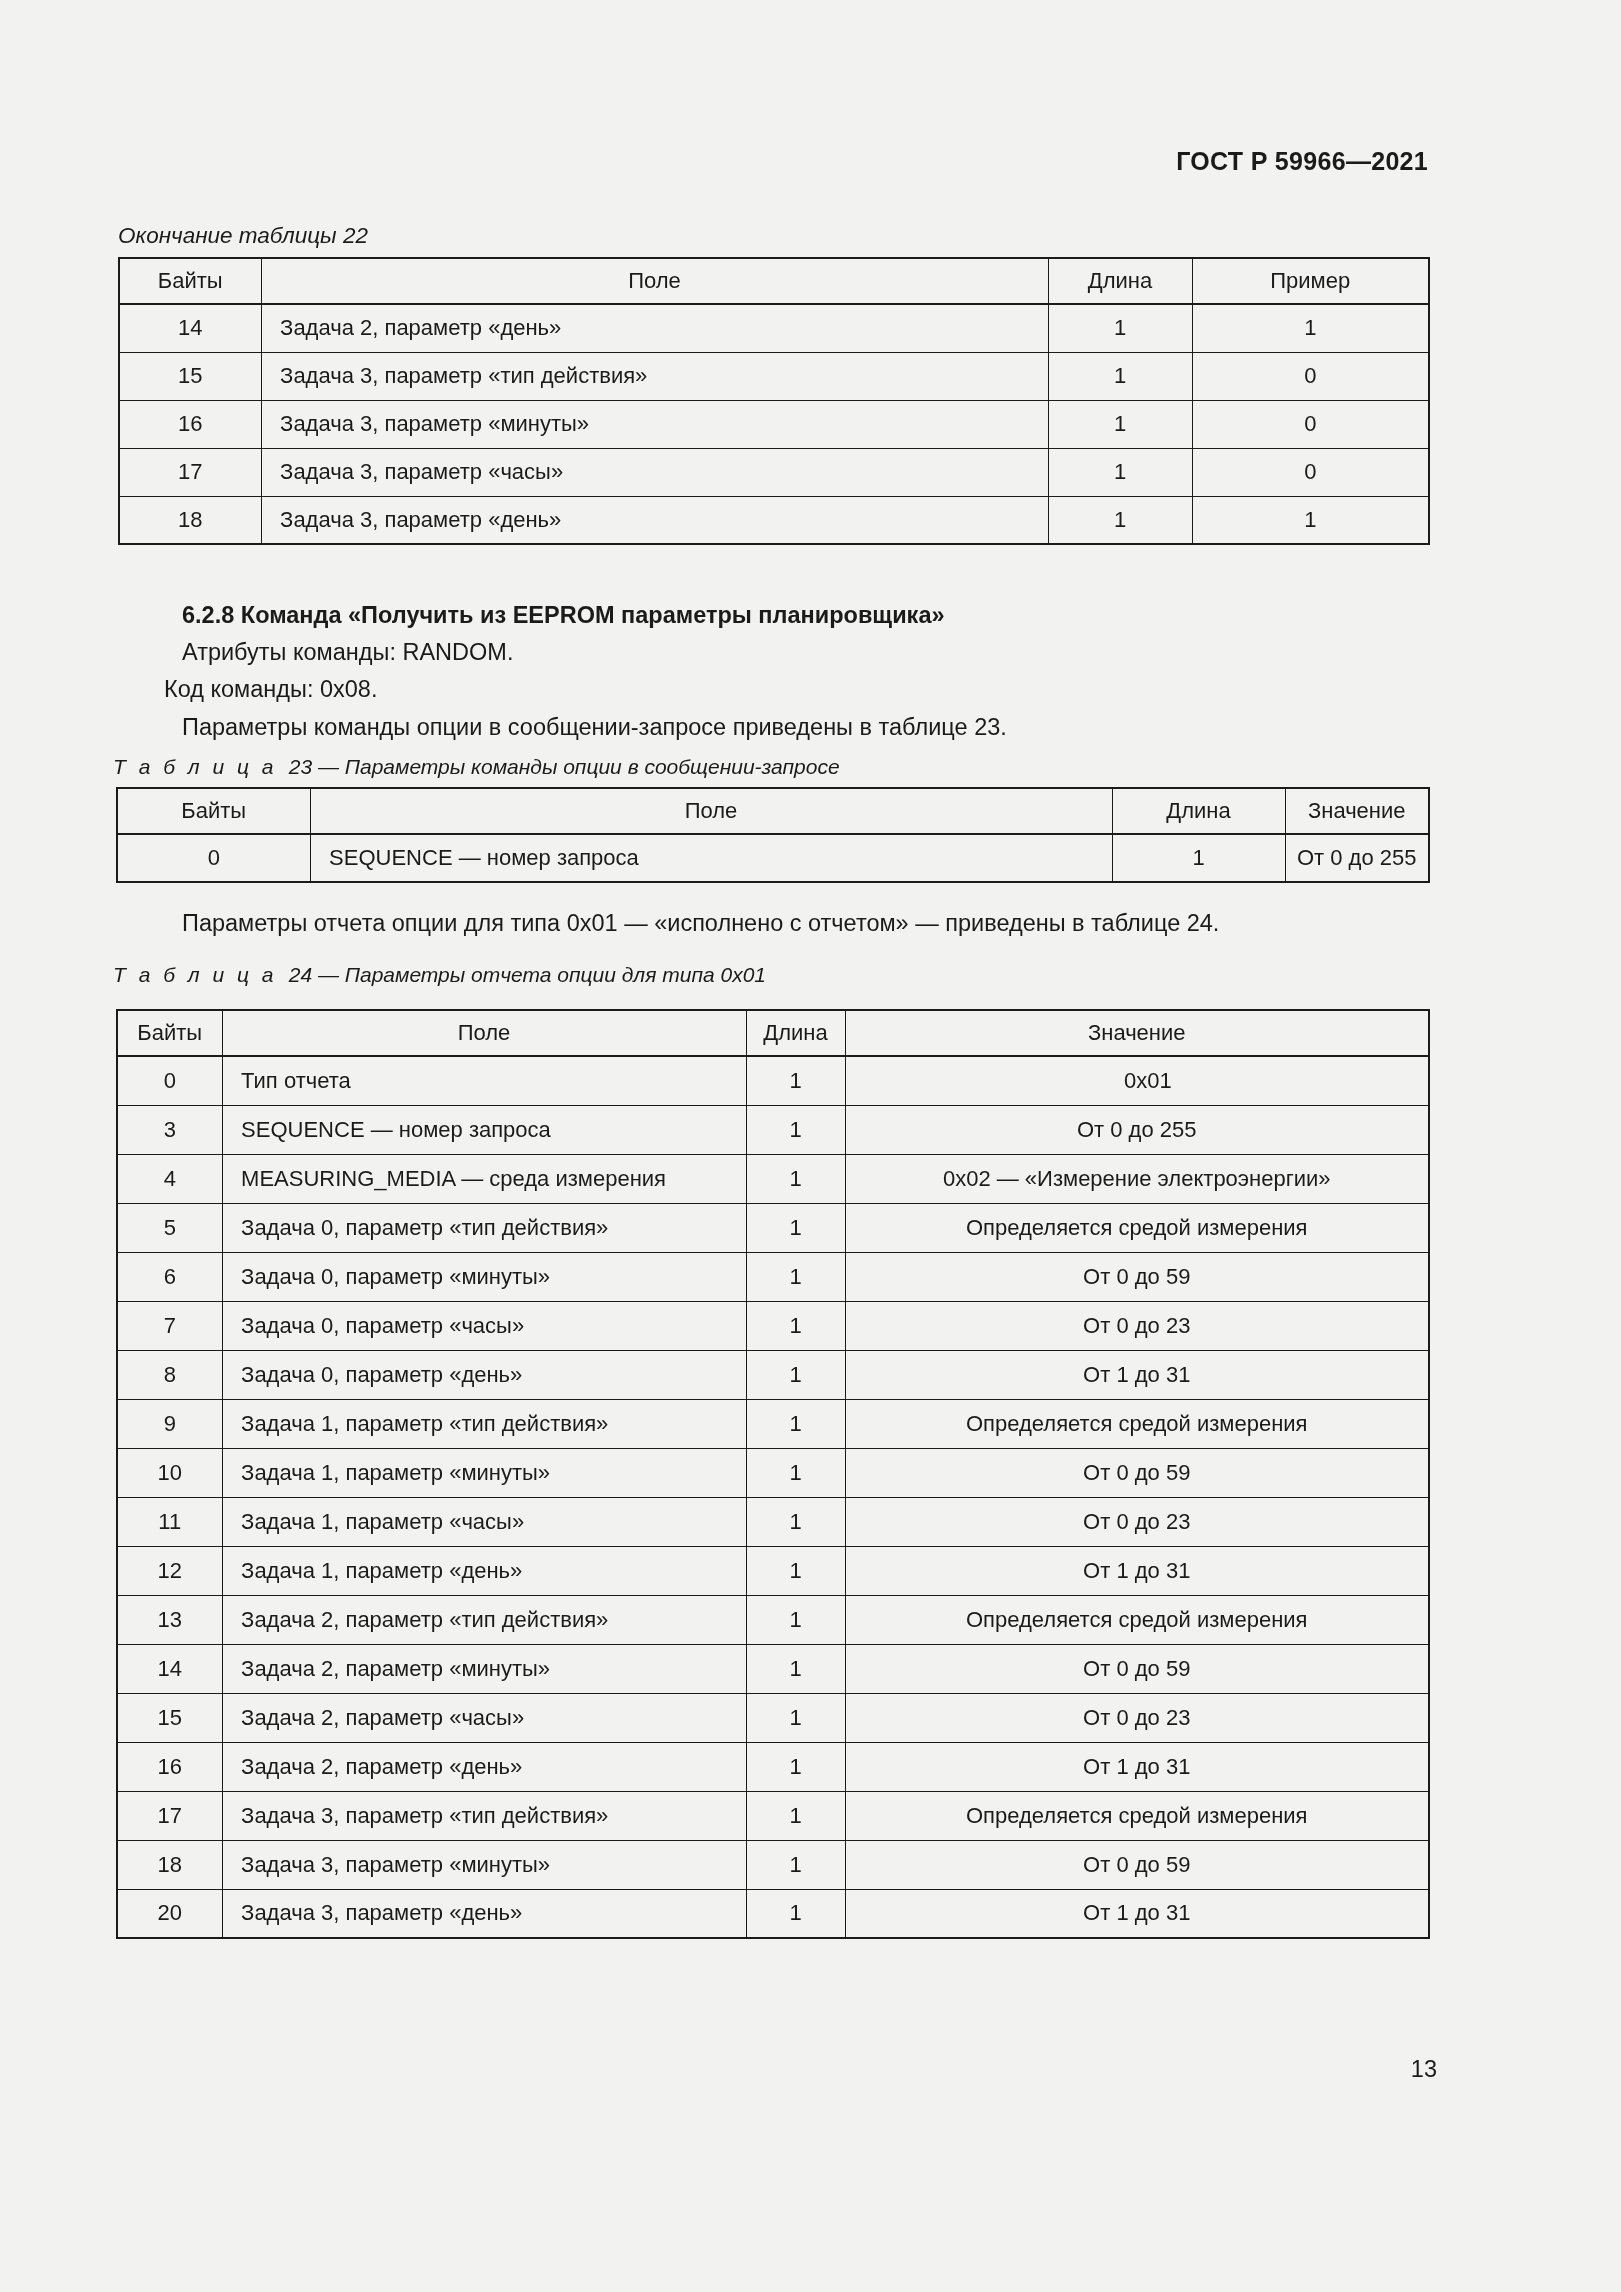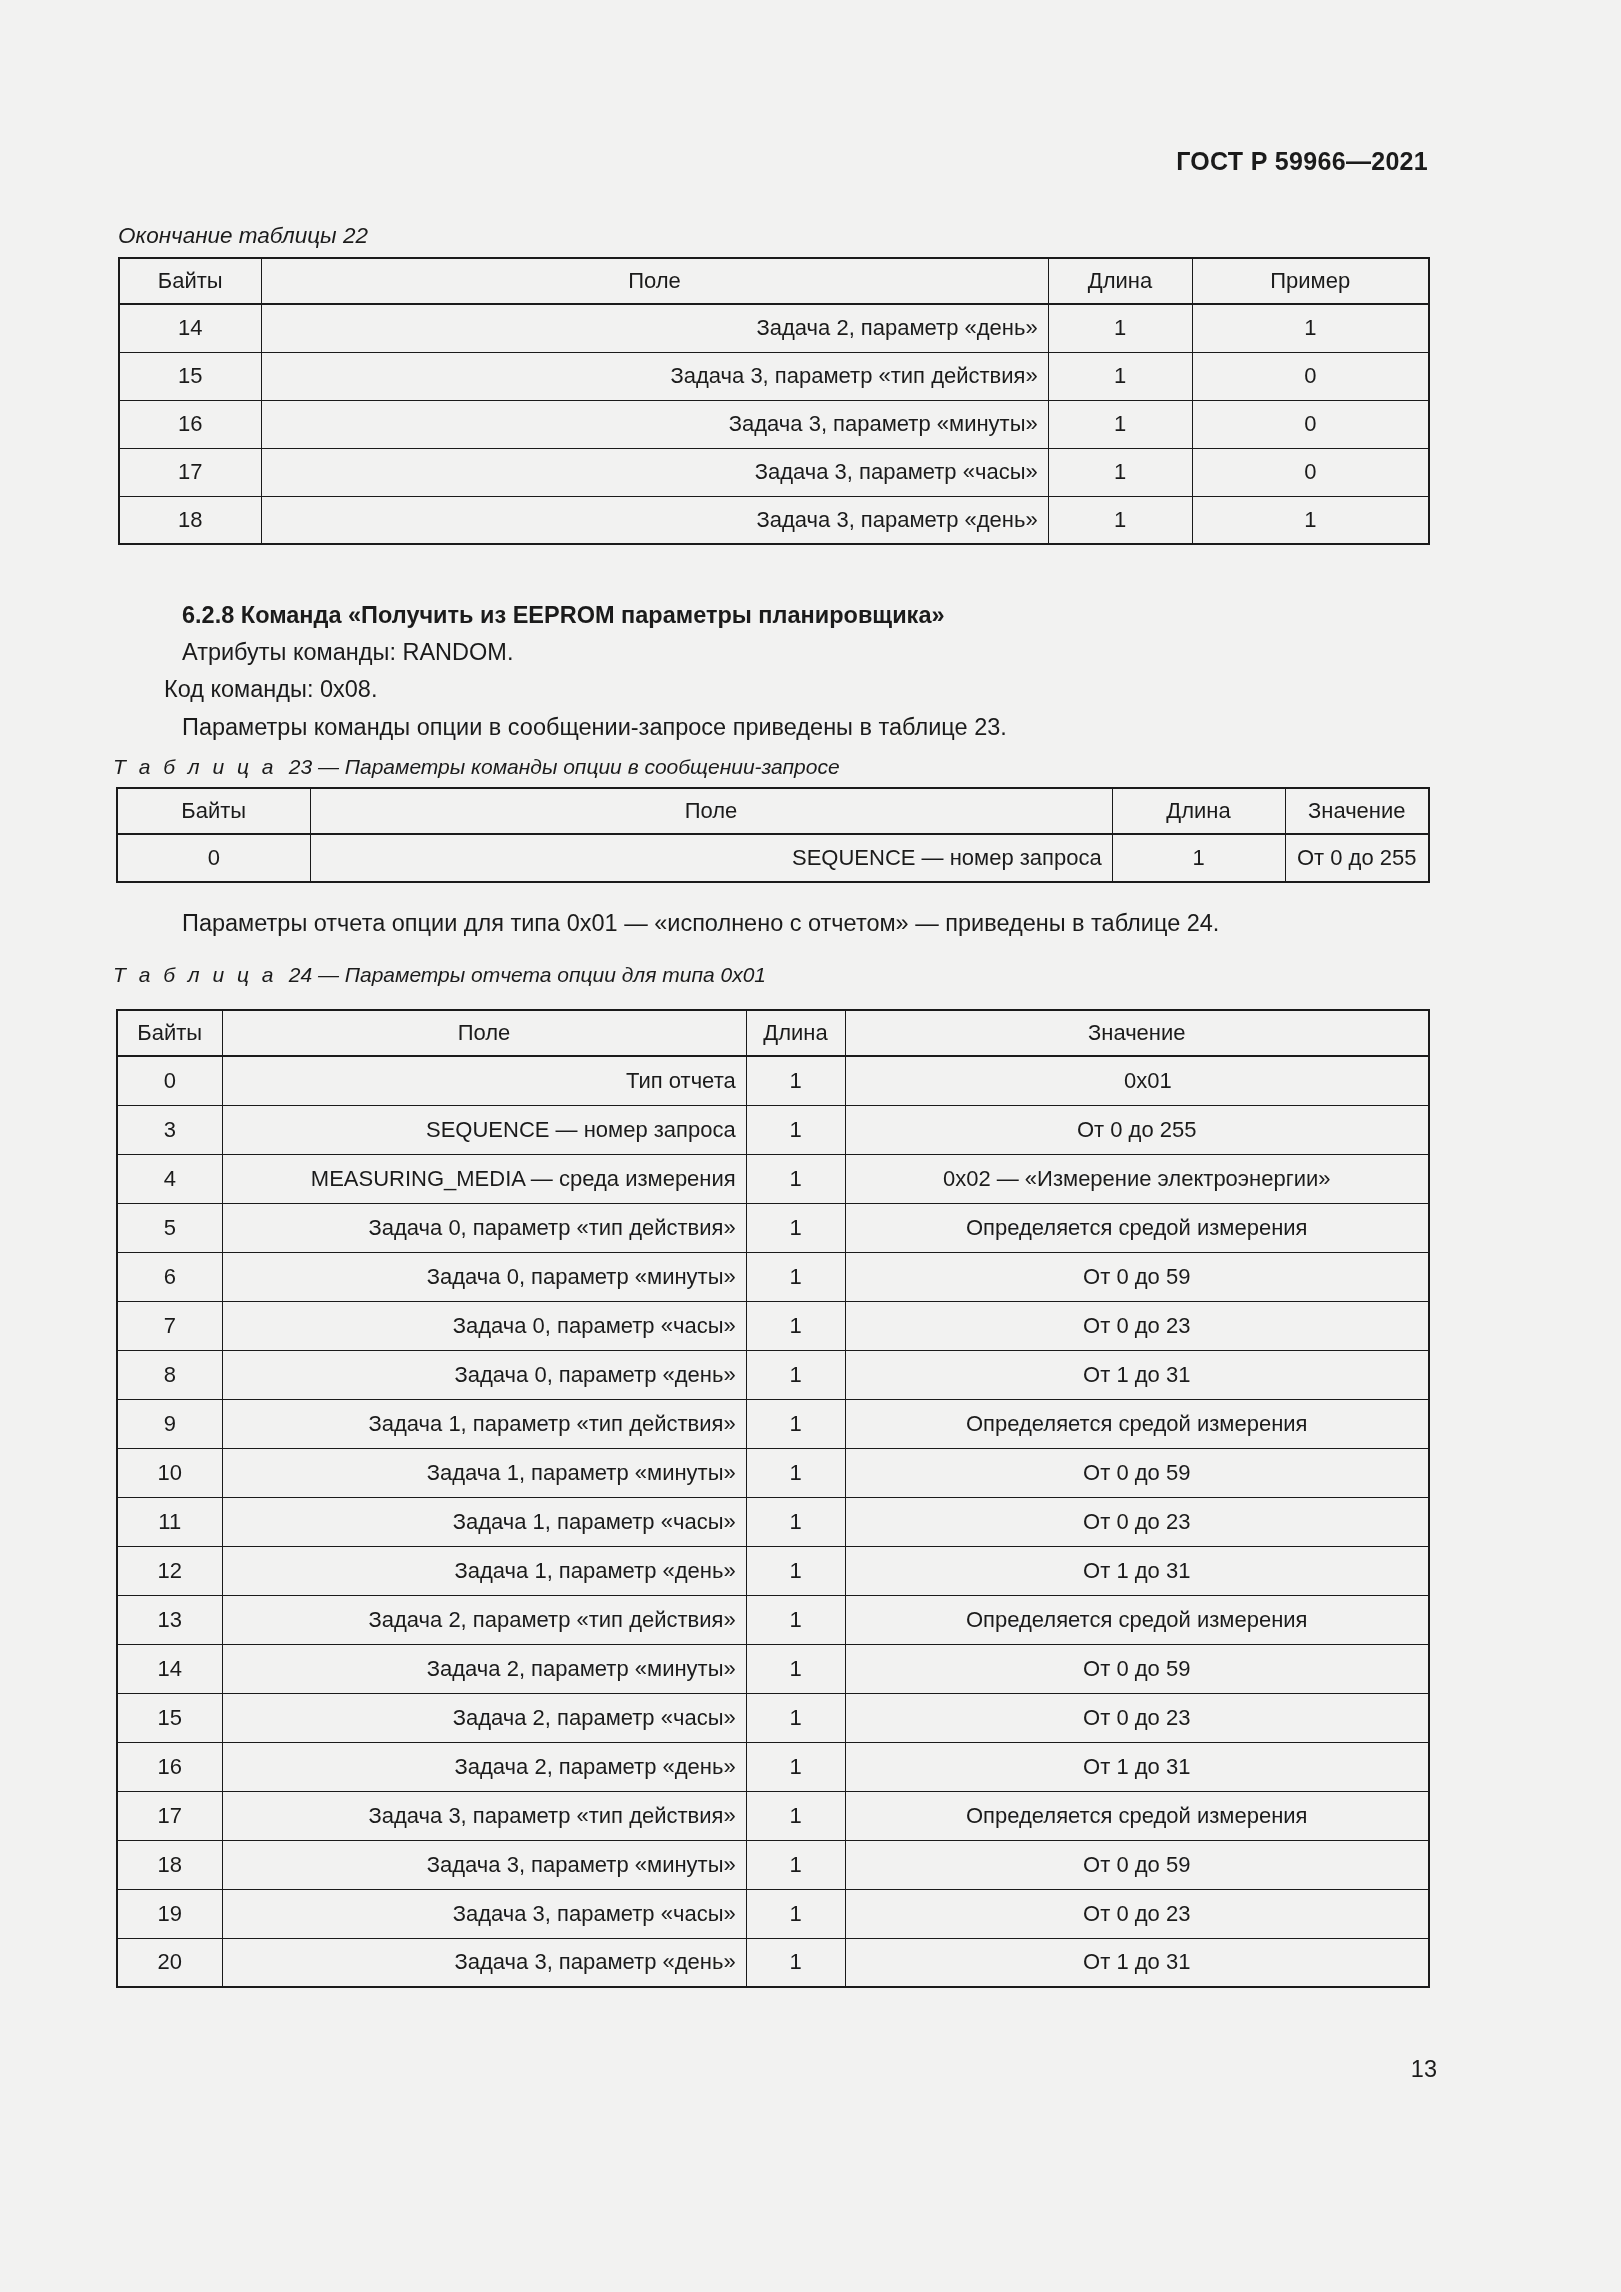--- a/index.html
+++ b/index.html
@@ -80,21 +80,21 @@
     vertical-align: middle;
     box-sizing: border-box;
   }
   table.gost thead th {
     border-bottom-width: 2.9px;
   }
   table.gost thead th.outer-top {
     border-top-width: 2.9px;
   }
   table.gost td.lcell {
-    text-align: right;
+    text-align: left;
     padding-left: 18.6px;
   }
   table.gost tr.last-row td {
     border-bottom-width: 2.9px;
   }
   table.gost td.edge-left, table.gost th.edge-left {
     border-left-width: 2.9px;
   }
   table.gost td.edge-right, table.gost th.edge-right {
     border-right-width: 2.9px;
@@ -317,26 +317,20 @@
           <td class="lcell" style="height: 49px;">Задача 3, параметр «тип действия»</td>
           <td style="height: 49px;">1</td>
           <td class="edge-right" style="height: 49px;">Определяется средой измерения</td>
         </tr>
         <tr>
           <td class="edge-left" style="height: 49px;">18</td>
           <td class="lcell" style="height: 49px;">Задача 3, параметр «минуты»</td>
           <td style="height: 49px;">1</td>
           <td class="edge-right" style="height: 49px;">От 0 до 59</td>
         </tr>
-        <tr>
-          <td class="edge-left" style="height: 49px;">19</td>
-          <td class="lcell" style="height: 49px;">Задача 3, параметр «часы»</td>
-          <td style="height: 49px;">1</td>
-          <td class="edge-right" style="height: 49px;">От 0 до 23</td>
-        </tr>
         <tr class="last-row">
           <td class="edge-left" style="height: 49px;">20</td>
           <td class="lcell" style="height: 49px;">Задача 3, параметр «день»</td>
           <td style="height: 49px;">1</td>
           <td class="edge-right" style="height: 49px;">От 1 до 31</td>
         </tr>
       </tbody>
   </table>
 
   <div class="page-number">13</div>

